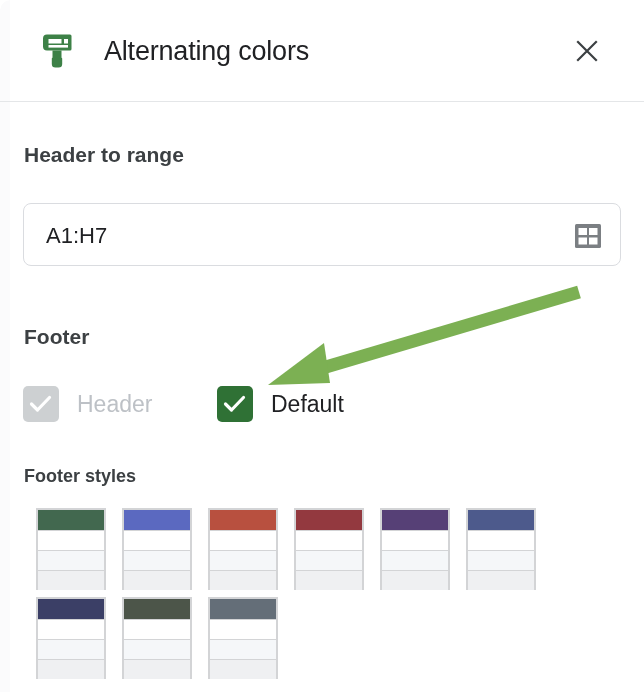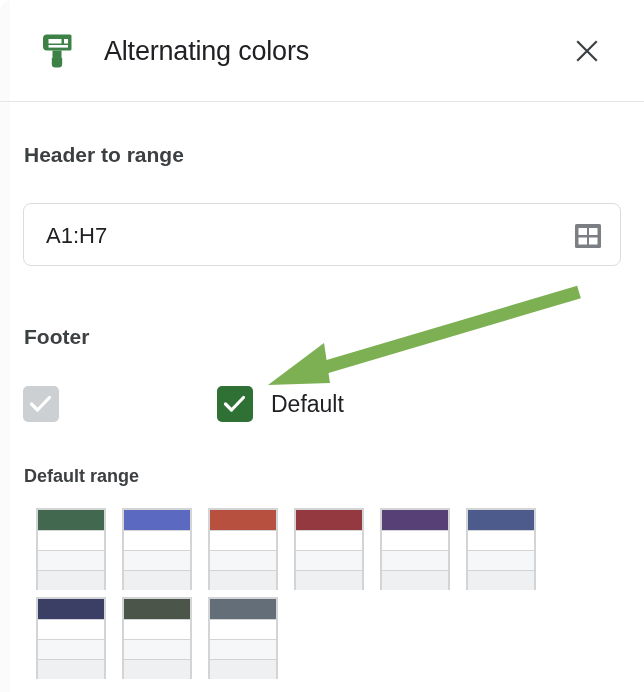--- a/index.html
+++ b/index.html
@@ -214,34 +214,35 @@
   <div class="section-label" id="styles-label">Footer</div>
 
   <div class="cb-row" id="header-checkbox-row">
     <span class="cb-box disabled" style="background: rgb(205, 208, 210);">
       <span>
         <svg width="24" height="20" viewBox="0 0 24 20">
           <path d="M2.5 10 L8.5 16 L20.5 3.5" stroke="#ffffff" stroke-width="3.2" fill="none" stroke-linecap="round" stroke-linejoin="round"></path>
         </svg>
       </span>
     </span>
+    <span class="cb-label disabled">Header</span>
   </div>
 
   <div class="cb-row" id="footer-checkbox-row">
     <span class="cb-box checked" style="background: rgb(47, 113, 53);">
       <span>
         <svg width="24" height="20" viewBox="0 0 24 20">
           <path d="M2.5 10 L8.5 16 L20.5 3.5" stroke="#ffffff" stroke-width="3.2" fill="none" stroke-linecap="round" stroke-linejoin="round"></path>
         </svg>
       </span>
     </span>
     <span class="cb-label enabled">Default</span>
   </div>
 
-  <div class="section-label" id="default-styles-label">Default range</div>
+  <div class="section-label" id="default-styles-label">Footer styles</div>
 
   <div id="swatch-container">
       <div class="swatch" style="left: 36px; top: 508px; border-color: rgb(211, 212, 214);">
         <div class="sw-head" style="background: rgb(66, 104, 79);"></div>
         <div class="sw-r1" style="background: rgb(255, 255, 255); border-top-color: rgb(211, 212, 214);"></div>
         <div class="sw-r2" style="background: rgb(245, 247, 249); border-top-color: rgb(211, 212, 214);"></div>
         <div class="sw-r3" style="background: rgb(239, 240, 242); border-top-color: rgb(211, 212, 214);"></div>
       </div>
       <div class="swatch" style="left: 122px; top: 508px; border-color: rgb(211, 212, 214);">
         <div class="sw-head" style="background: rgb(91, 105, 192);"></div>

